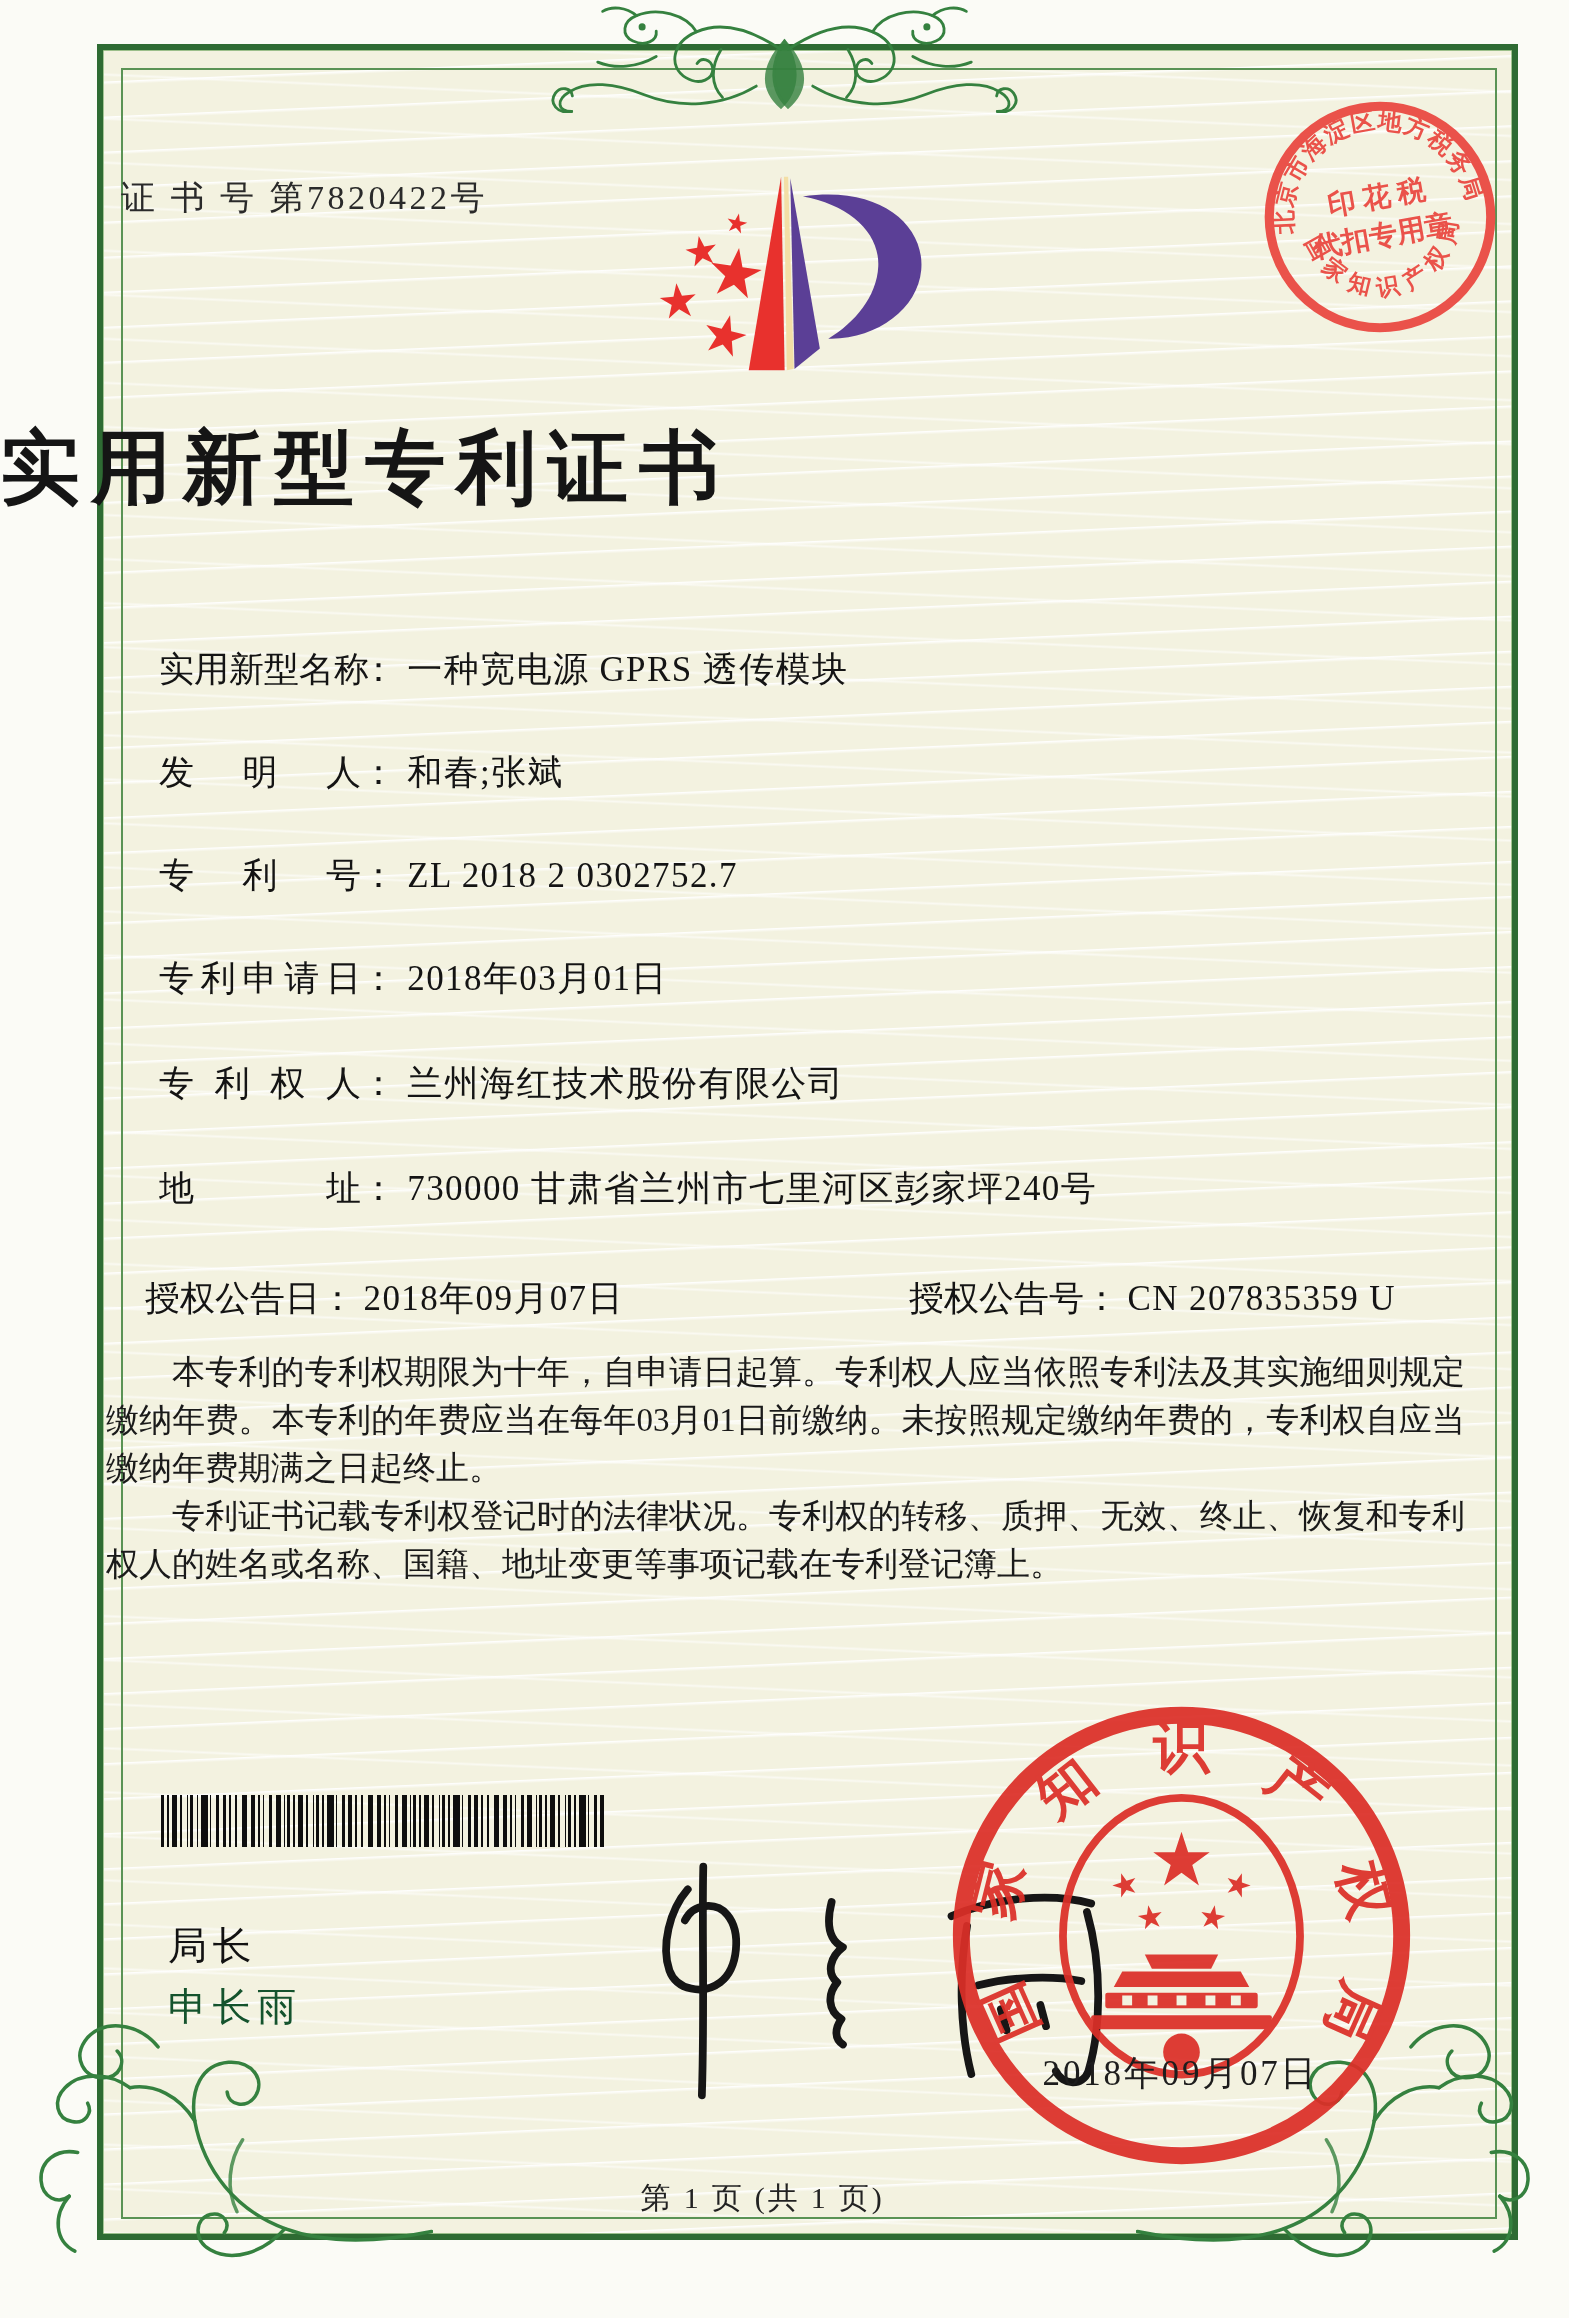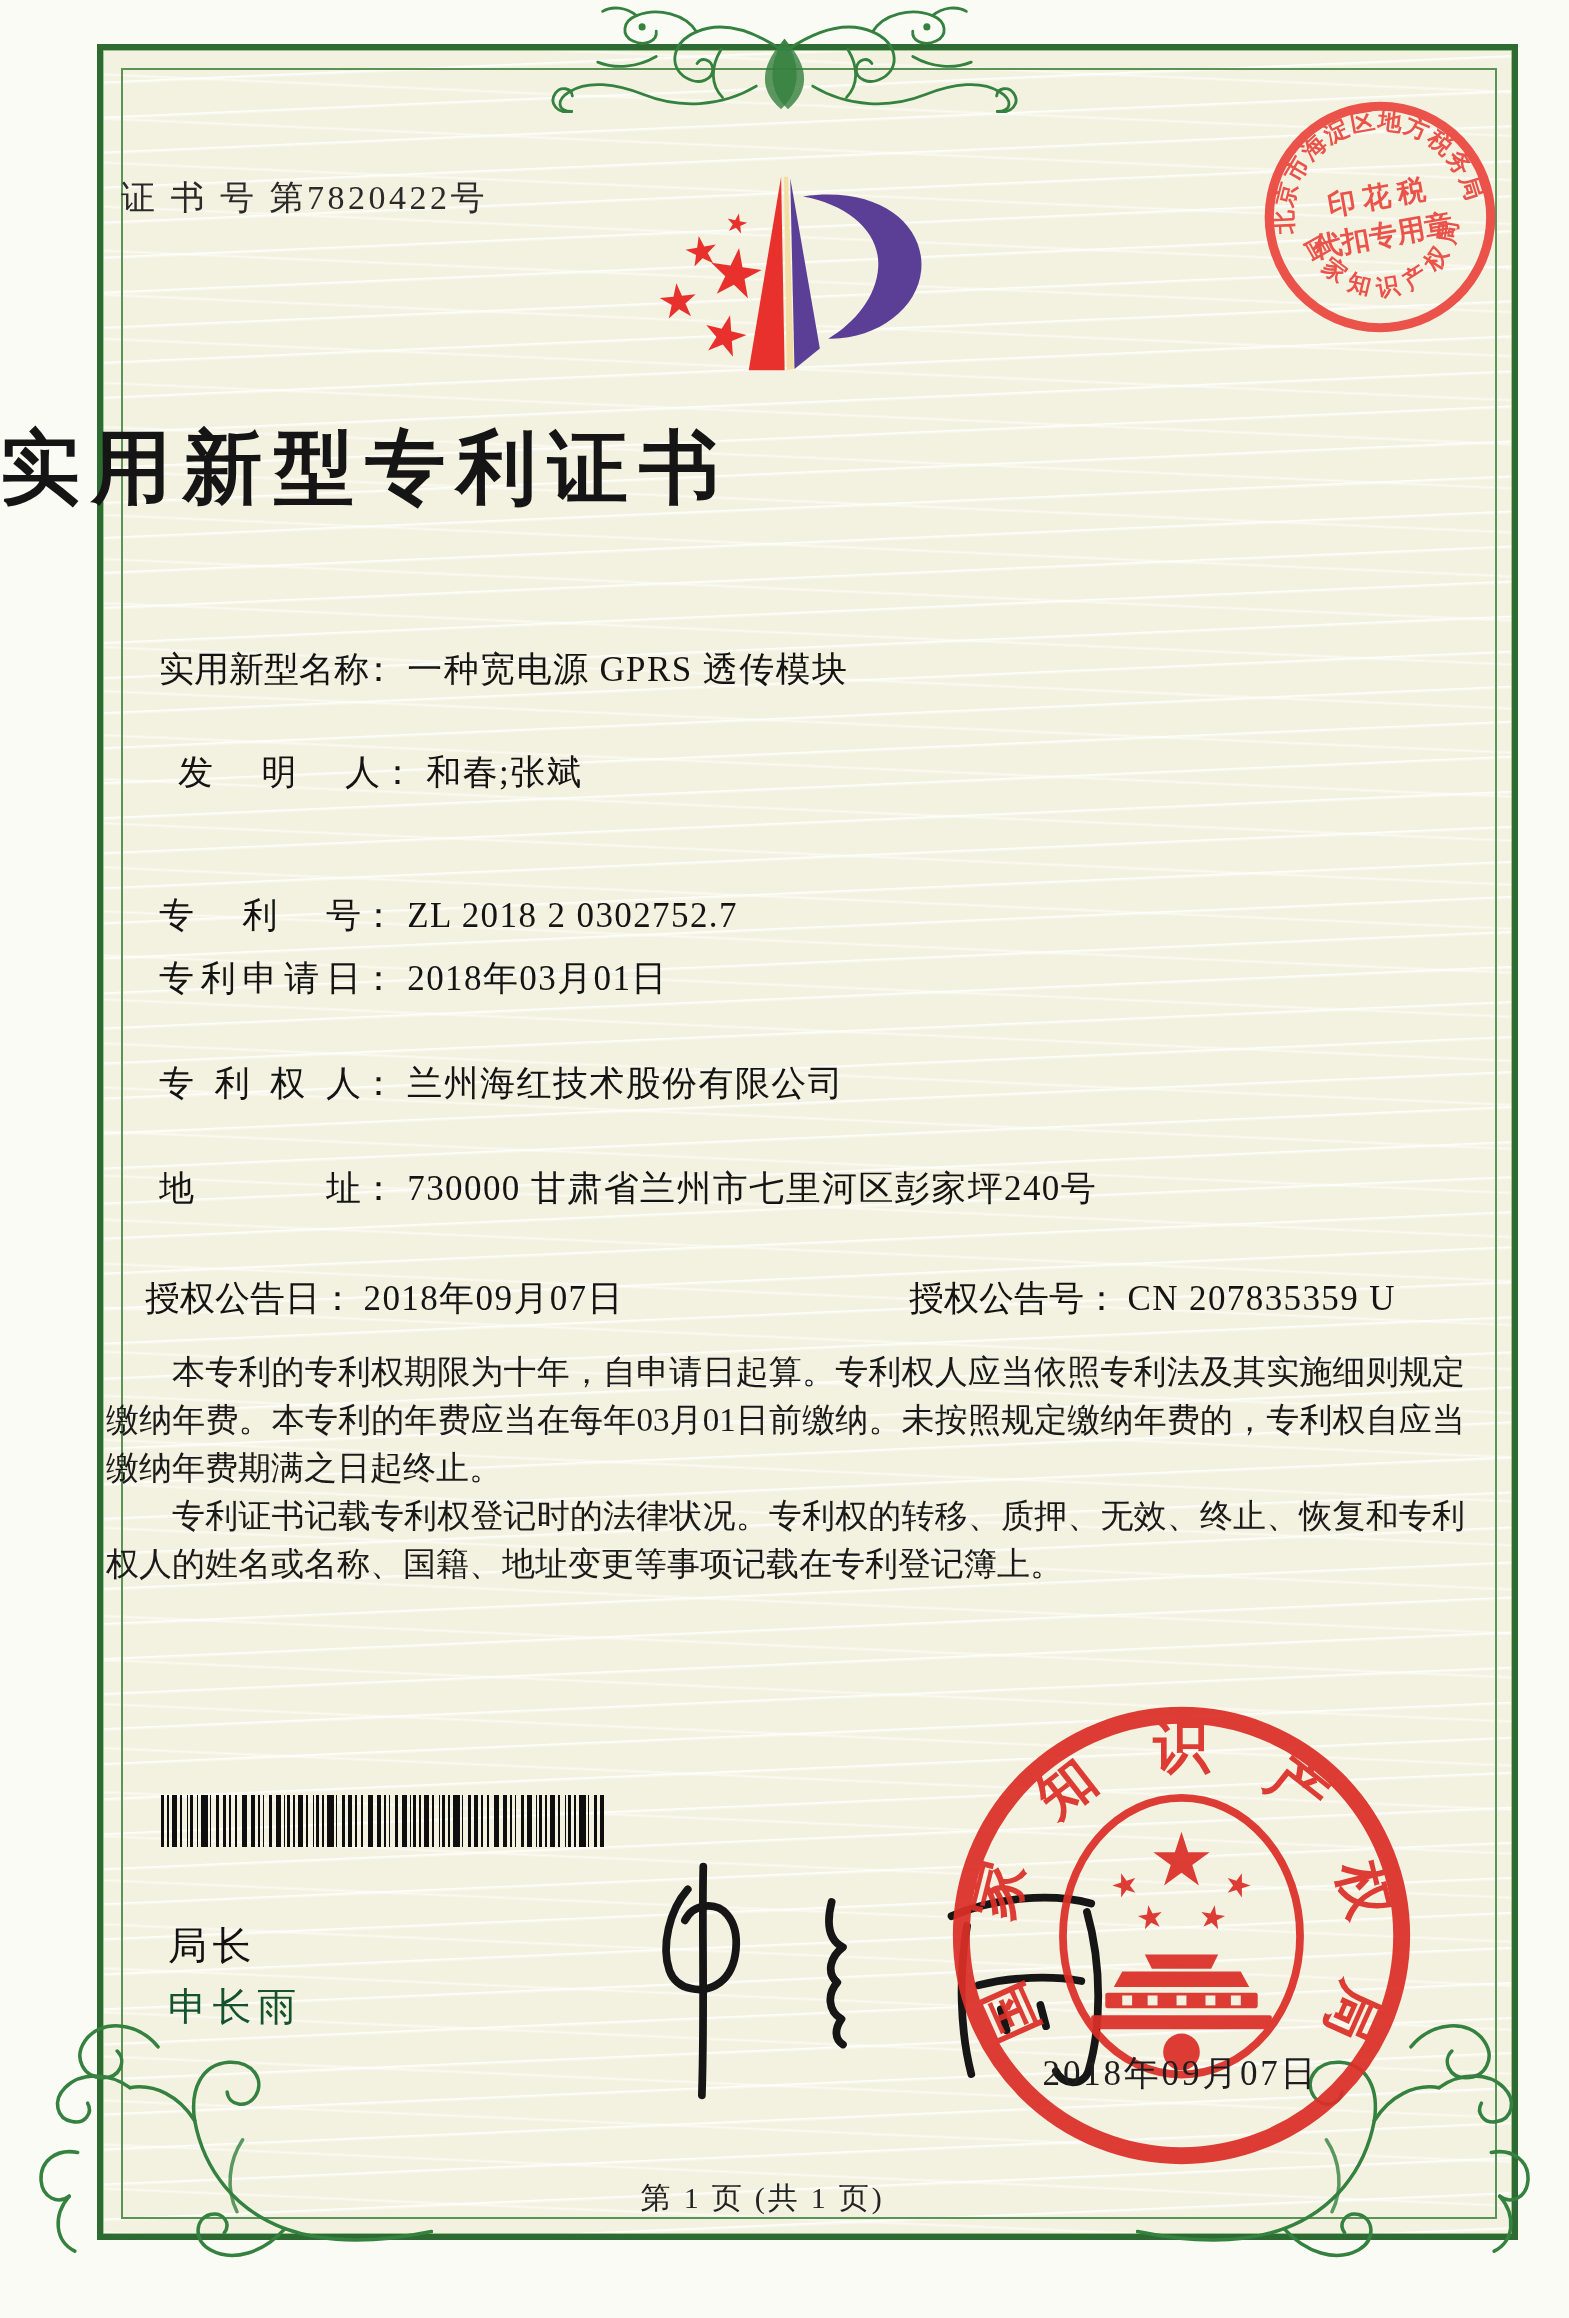--- a/index.html
+++ b/index.html
@@ -40,21 +40,21 @@
     text-align:left; font-size:80px; font-weight:bold;
     letter-spacing:11.3px; color:#151515; white-space:nowrap;
   }
   .field-row { position:absolute; left:159px; font-size:35px; white-space:nowrap; color:#141414; }
   .field-label {
     display:inline-block; width:202px;
     text-align:justify; text-align-last:justify; vertical-align:baseline;
   }
   .field-colon { display:inline-block; }
   .field-value { margin-left:11.3px; letter-spacing:1.4px; }
-  .row-1 { top:646px; } .row-2 { top:749px;margin-left:19px; } .row-3 { top:892px; }
+  .row-1 { top:646px; } .row-2 { top:749px; } .row-3 { top:852px; }
   .row-4 { top:955px; } .row-5 { top:1060px; } .row-6 { top:1165px; }
 
   .grant-row { position:absolute; top:1275px; left:0; width:1569px; font-size:35px; white-space:nowrap; color:#141414; }
   .grant-left { position:absolute; left:145px; }
   .grant-right { position:absolute; left:909px; }
   .grant-value { margin-left:8.5px; letter-spacing:1.4px; }
 
   .body-text {
     position:absolute; left:106px; top:1348px; width:1359px;
     font-size:33px; line-height:48px; text-align:justify; color:#1a1a1a;

